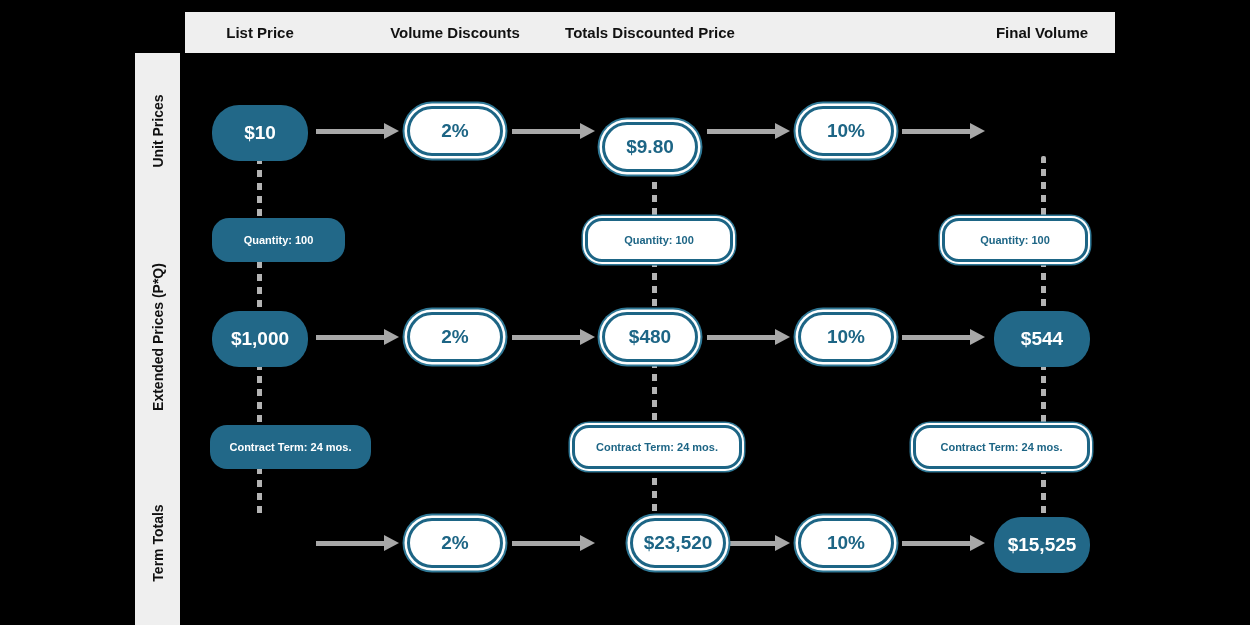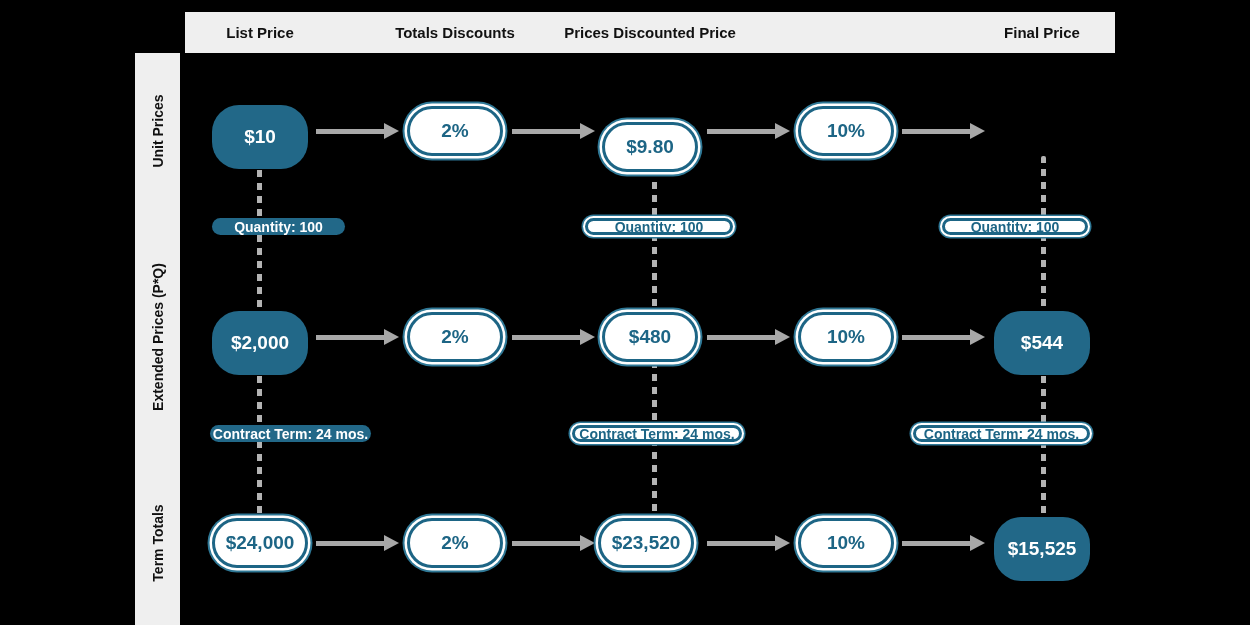--- a/index.html
+++ b/index.html
@@ -22,39 +22,39 @@
   
   .arrow{position:absolute;width:83px;height:16px;z-index:2;}
   .arrow::before{content:"";position:absolute;left:0;top:6px;width:68px;height:5px;background:var(--arrow-gray,#a8a8a8);}
   .arrow::after{content:"";position:absolute;right:0;top:0;width:0;height:0;
     border-left:15px solid var(--arrow-gray,#a8a8a8);border-top:8px solid transparent;border-bottom:8px solid transparent;}
 
   
   .node{position:absolute;display:flex;align-items:center;justify-content:center;
     box-sizing:border-box;font-weight:700;z-index:3;white-space:nowrap;}
   .pill{width:96px;height:50px;border-radius:27px;font-size:19px;}
-  .pill.filled{height:64px;}
-  .badge{height:17px;border-radius:17px;font-size:14px;}
+  .pill.filled{height:56px;}
+  .badge{height:44px;border-radius:17px;font-size:11px;}
   .node.filled{background:var(--accent-teal,#226888);color:#ffffff;}
   .node.outline{background:#fff;color:var(--accent-teal-dark,#1d6585);border:3.5px solid var(--accent-teal-dark,#1f6787);
     box-shadow:0 0 0 2.5px #fff,0 0 0 4.5px var(--ring-teal,#2e7795);}
   .badge.outline{border-width:3px;box-shadow:0 0 0 2px #fff,0 0 0 3.5px var(--ring-teal,#2e7795);}
 </style>
 </head>
 <body>
 
 <div class="stage">
 
   <div class="header-bar"></div>
   <div class="side-bar"></div>
 
   <div class="col-label" style="left:260px">List Price</div>
-  <div class="col-label" style="left:455px">Totals Discounts</div>
-  <div class="col-label" style="left:650px">Prices Discounted Price</div>
-  <div class="col-label" style="left:1042px">Final Price</div>
+  <div class="col-label" style="left:455px">Volume Discounts</div>
+  <div class="col-label" style="left:650px">Totals Discounted Price</div>
+  <div class="col-label" style="left:1042px">Final Volume</div>
 
   <div class="row-label" style="top:131px">Unit Prices</div>
   <div class="row-label" style="top:337px">Extended Prices (P*Q)</div>
   <div class="row-label" style="top:543px">Term Totals</div>
 
   <div class="vdash" style="left:257px;top:157px;height:155px"></div>
   <div class="vdash" style="left:257px;top:363px;height:155px"></div>
   <div class="vdash" style="left:652px;top:156px;height:156px"></div>
   <div class="vdash" style="left:652px;top:361px;height:157px"></div>
   <div class="vdash" style="left:1041px;top:156px;height:155px"></div>
@@ -77,29 +77,28 @@
 
   <div class="node pill filled" style="left:212px;top:105px">$10</div>
   <div class="node pill outline" style="left:407px;top:106px">2%</div>
   <div class="node pill outline" style="left:602px;top:122px">$9.80</div>
   <div class="node pill outline" style="left:798px;top:106px">10%</div>
 
   <div class="node badge filled" style="left:212px;top:218px;width:133px">Quantity: 100</div>
   <div class="node badge outline" style="left:585px;top:218px;width:148px">Quantity: 100</div>
   <div class="node badge outline" style="left:942px;top:218px;width:146px">Quantity: 100</div>
 
-  <div class="node pill filled" style="left:212px;top:311px">$2,000</div>
+  <div class="node pill filled" style="left:212px;top:311px">$1,000</div>
   <div class="node pill outline" style="left:407px;top:312px">2%</div>
   <div class="node pill outline" style="left:602px;top:312px">$480</div>
   <div class="node pill outline" style="left:798px;top:312px">10%</div>
   <div class="node pill filled" style="left:994px;top:311px">$544</div>
 
   <div class="node badge filled" style="left:210px;top:425px;width:161px">Contract Term: 24 mos.</div>
   <div class="node badge outline" style="left:572px;top:425px;width:170px">Contract Term: 24 mos.</div>
   <div class="node badge outline" style="left:913px;top:425px;width:177px">Contract Term: 24 mos.</div>
 
-  <div class="node pill outline" style="left:212px;top:518px">$24,000</div>
   <div class="node pill outline" style="left:407px;top:518px">2%</div>
-  <div class="node pill outline" style="left:598px;top:518px">$23,520</div>
+  <div class="node pill outline" style="left:630px;top:518px">$23,520</div>
   <div class="node pill outline" style="left:798px;top:518px">10%</div>
   <div class="node pill filled" style="left:994px;top:517px">$15,525</div>
 
 </div>
 
 </body></html>

